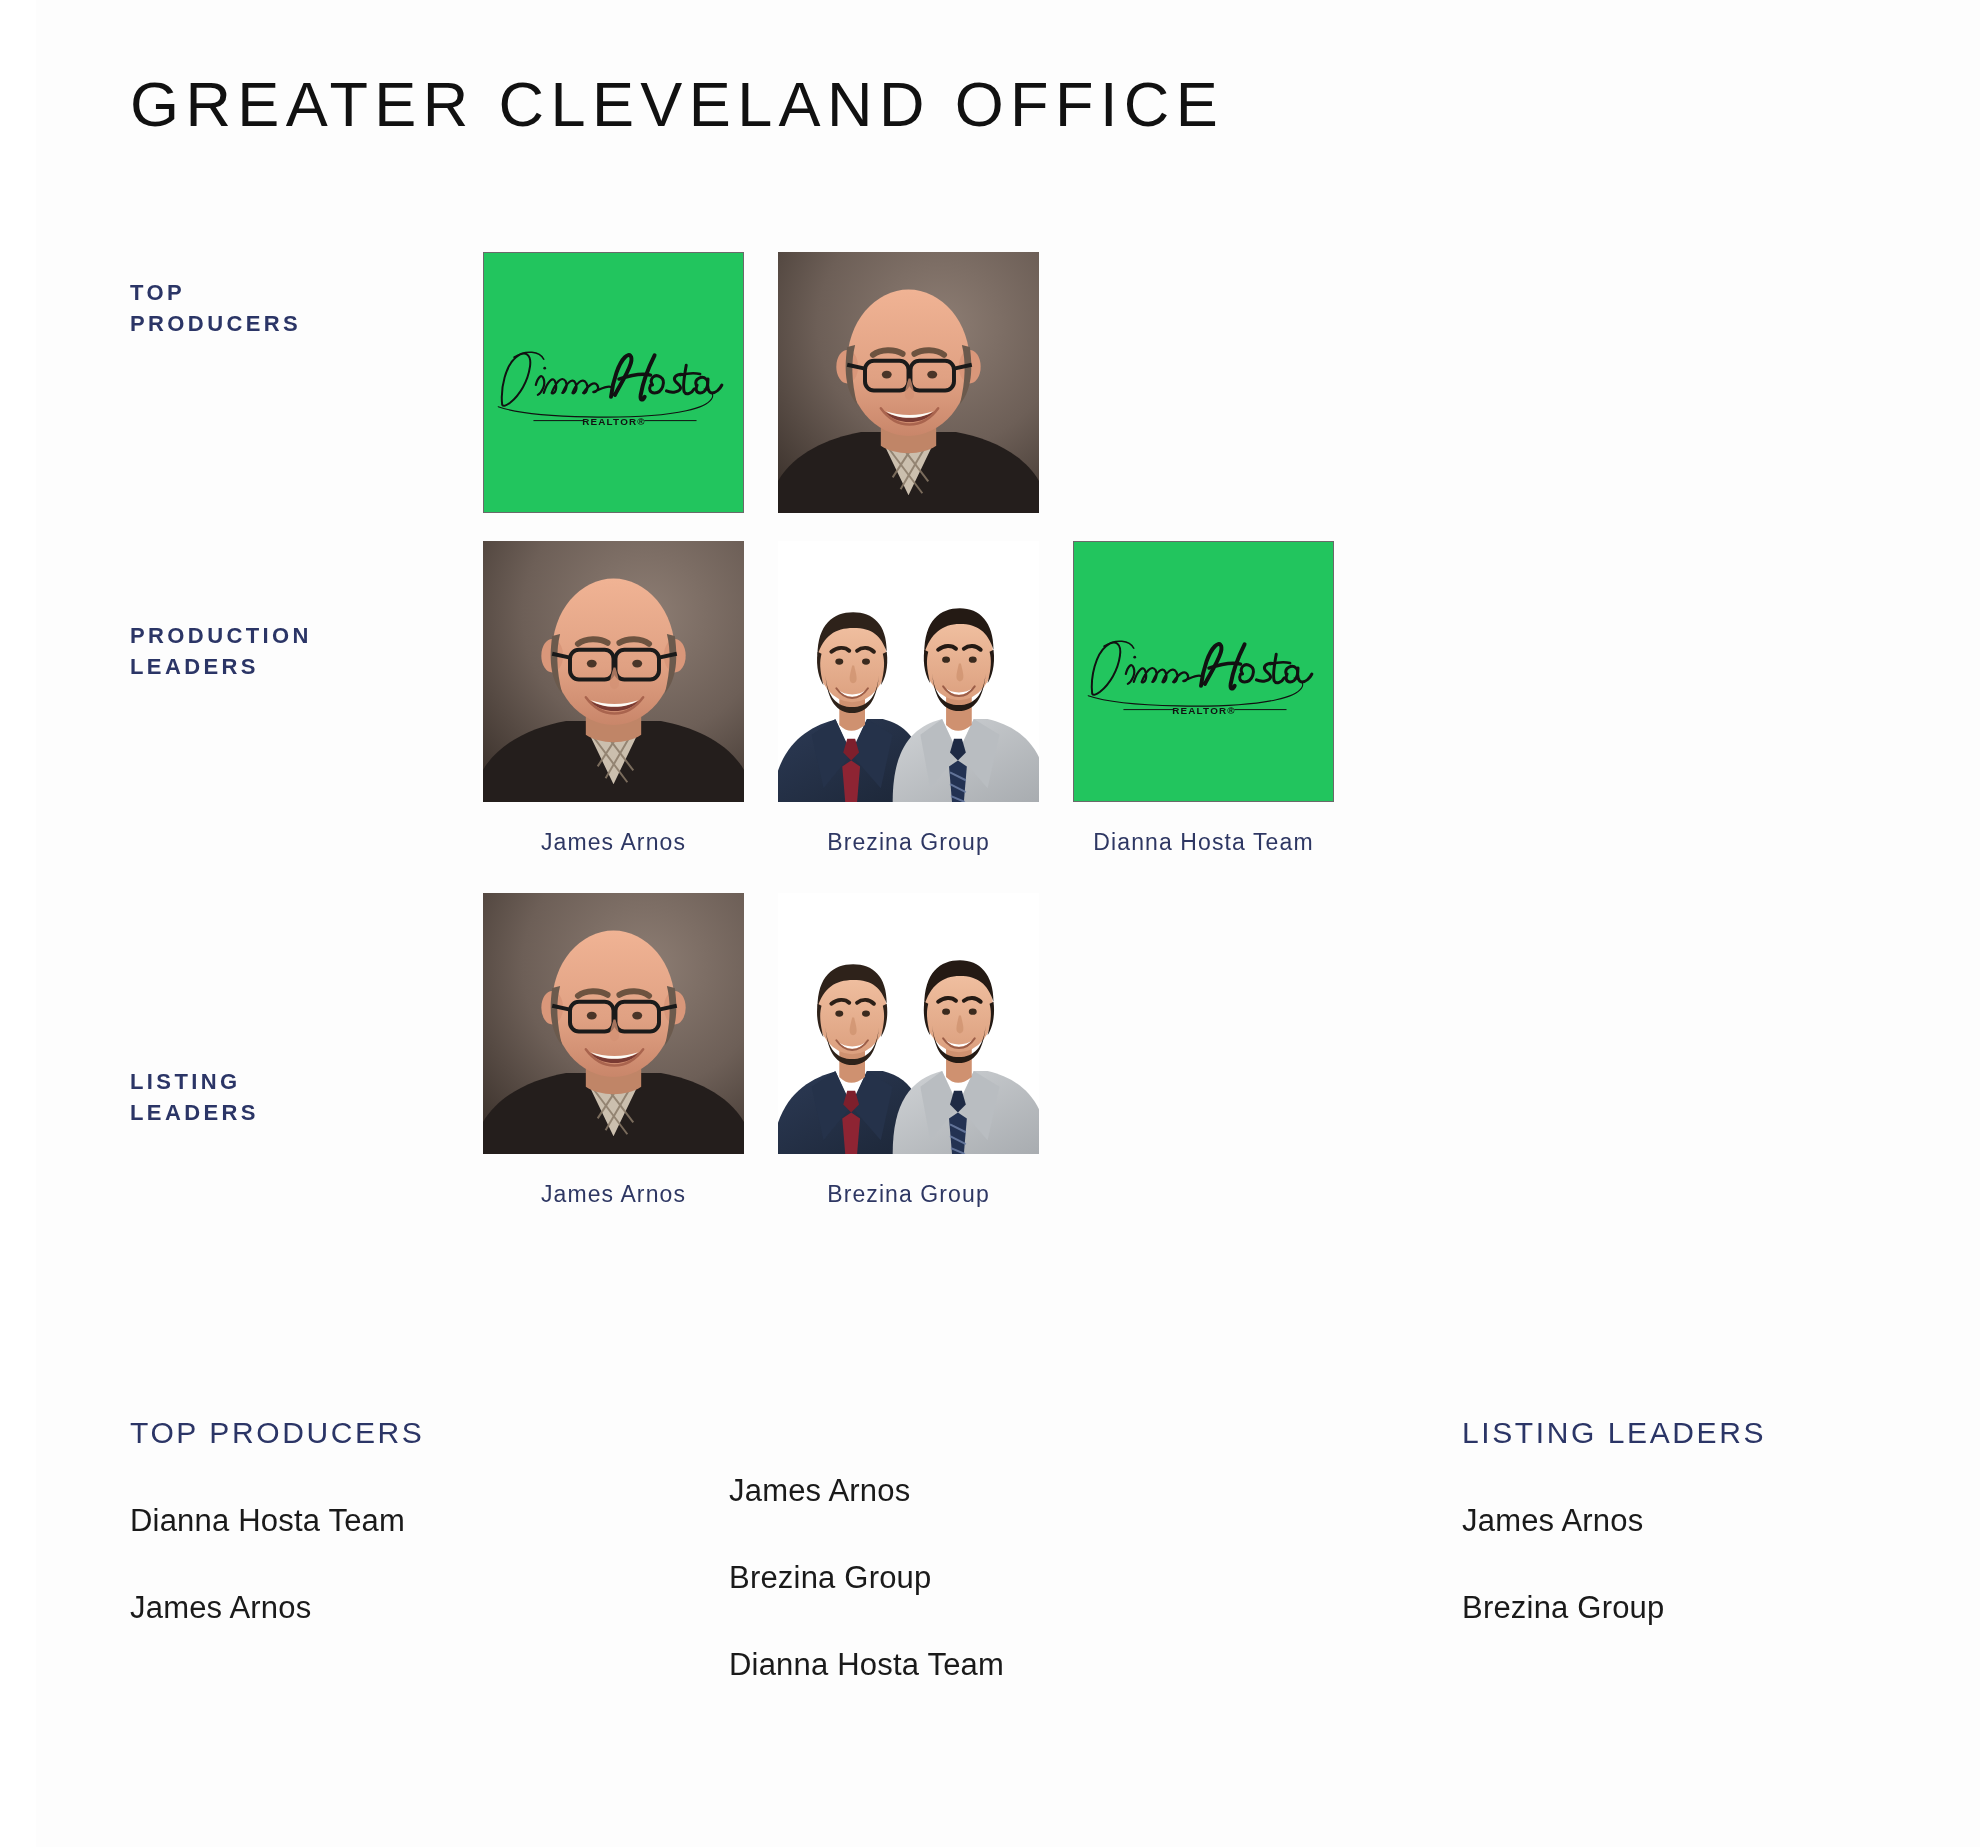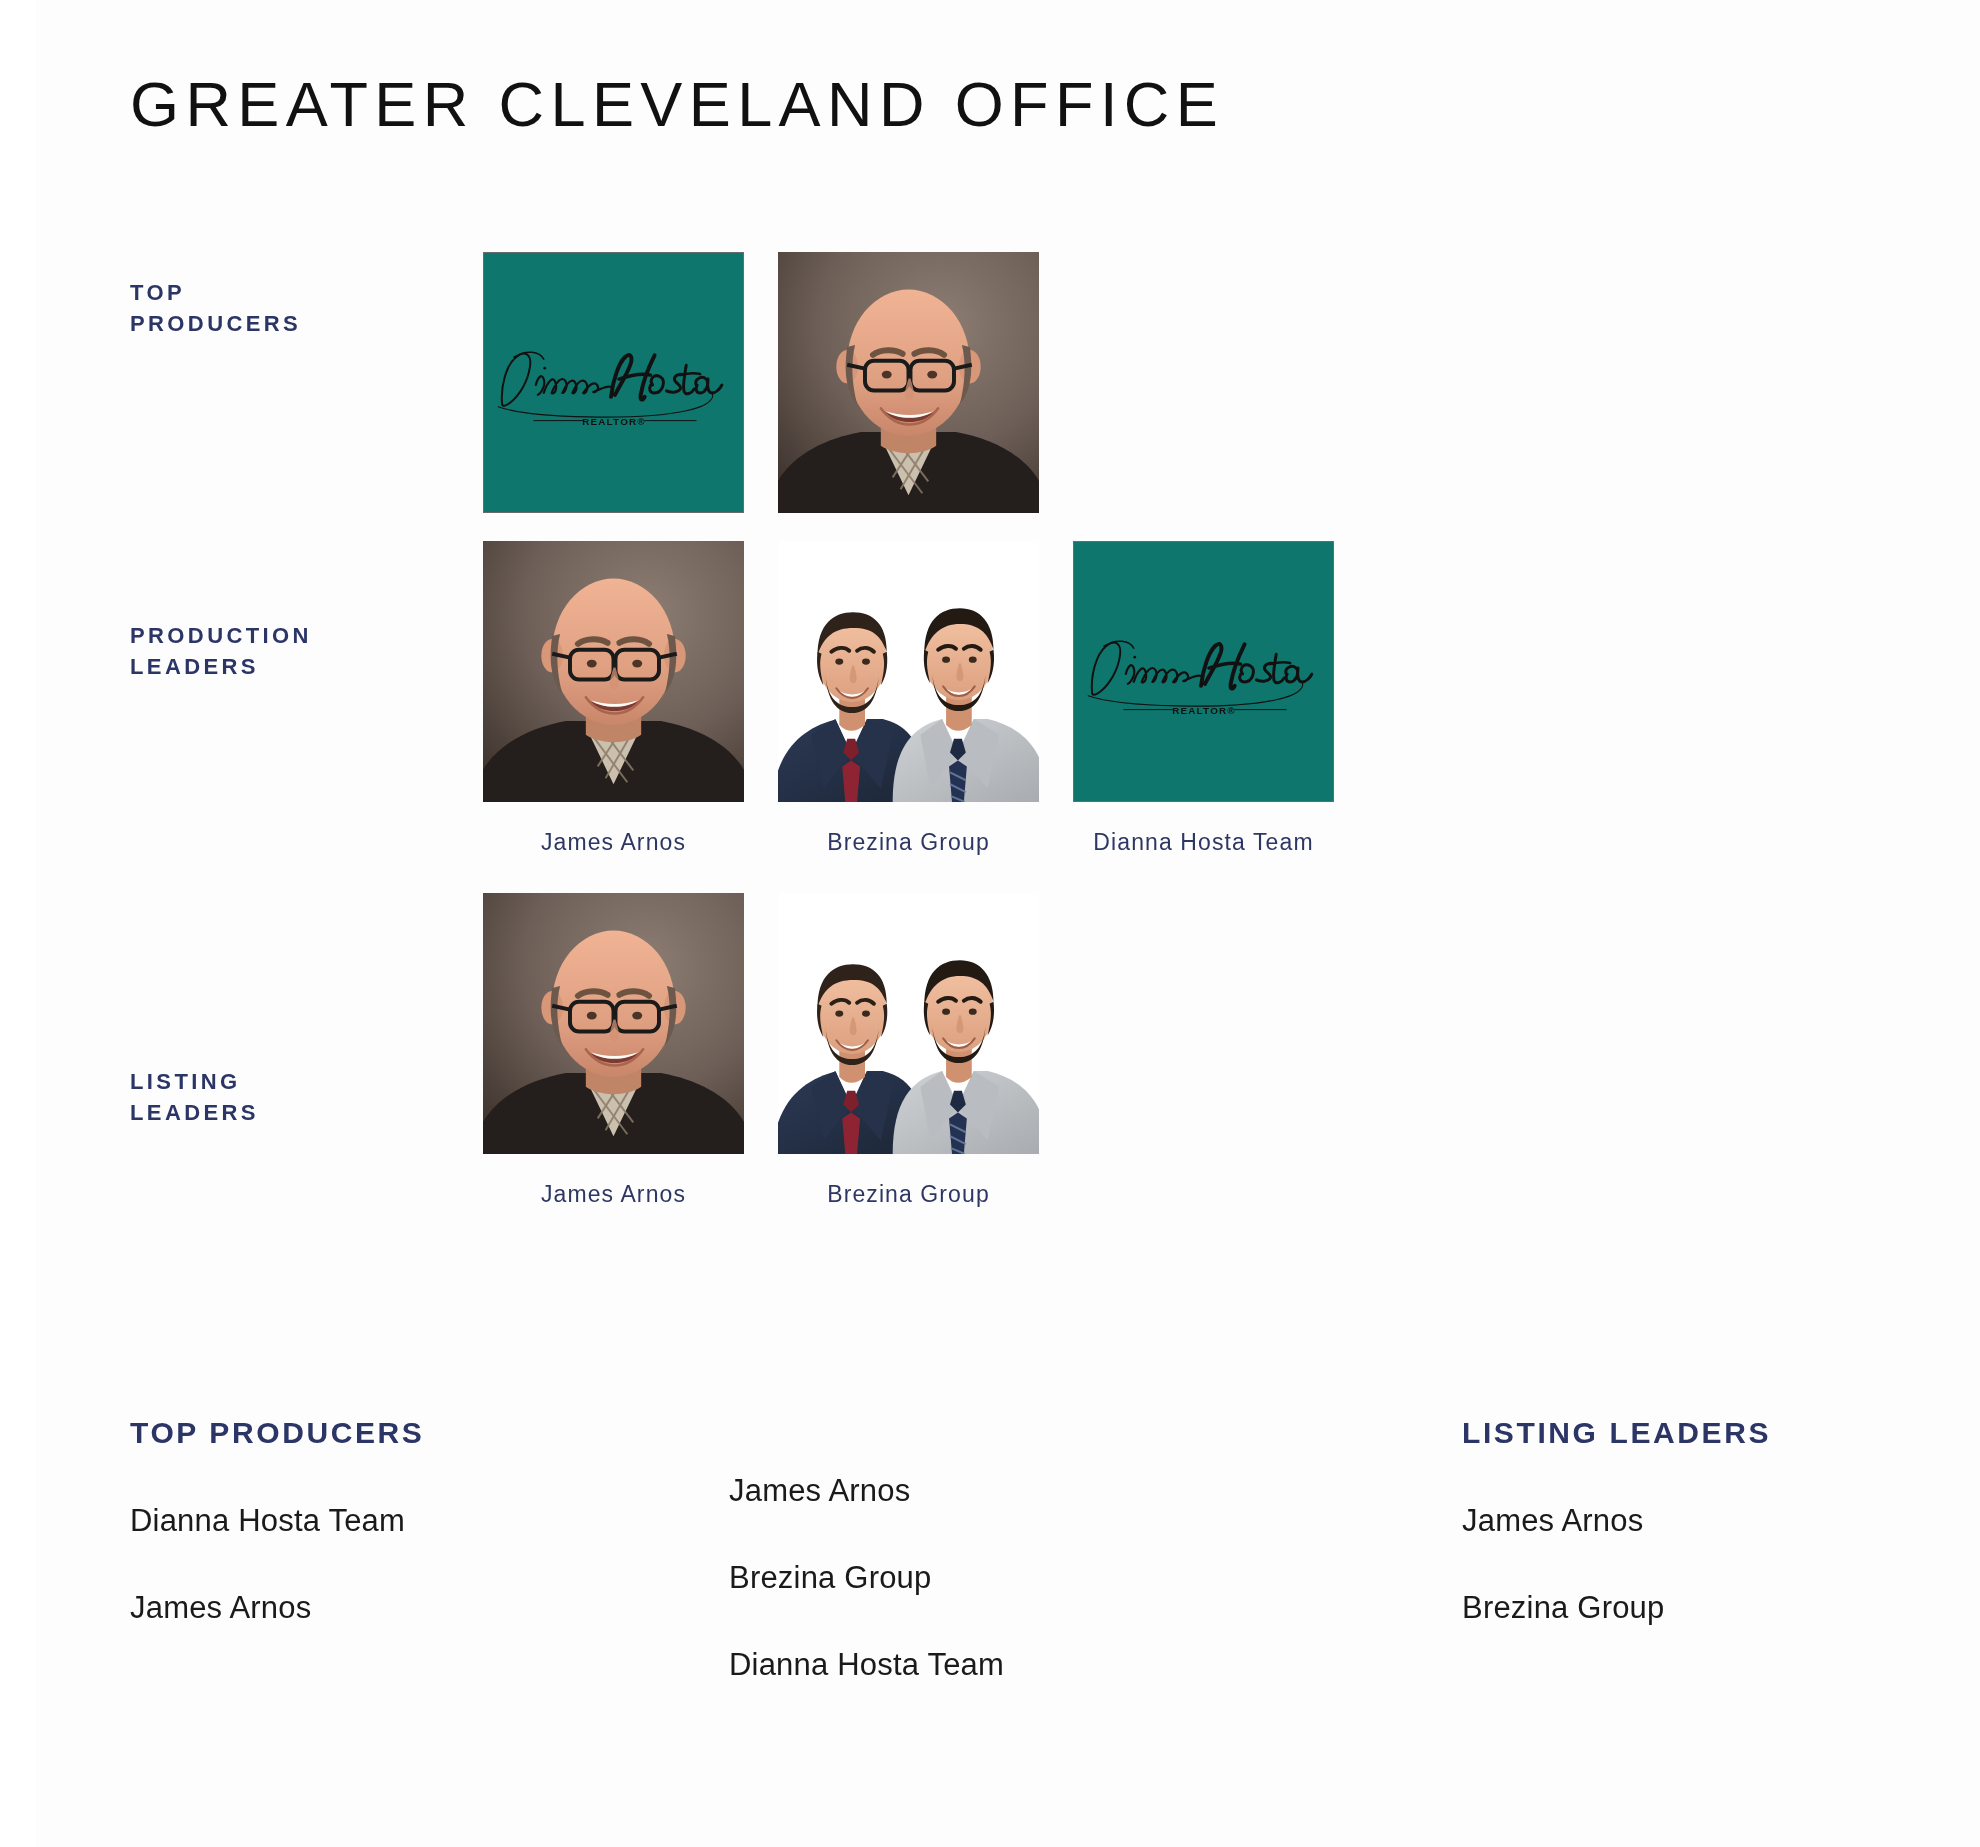--- a/index.html
+++ b/index.html
@@ -78,21 +78,21 @@
     flex-direction: column;
     align-items: center;
   }
   .card:last-child { margin-right: 0; }
 
   .thumb {
     width: 261px;
     height: 261px;
     position: relative;
     overflow: hidden;
-    background: #0f766e;
+    background: #22c55e;
   }
   .thumb.framed {
     border: 1px solid #6a6a6a;
     box-sizing: border-box;
   }
 
   .caption {
     margin-top: 24px;
     font-size: 23px;
     font-weight: 300;
@@ -129,21 +129,21 @@
   .summary-col {
     position: absolute;
     top: 0;
   }
   .summary-col.c0 { left: 94px;  width: 554px; }
   .summary-col.c1 { left: 693px; width: 673px; }
   .summary-col.c2 { left: 1426px; width: 515px; }
 
   .summary-head {
     font-size: 30px;
-    font-weight: 700;
+    font-weight: 400;
     letter-spacing: 2.6px;
     color: #2b3566;
     text-transform: uppercase;
     line-height: 1;
     white-space: nowrap;
   }
   .summary-list {
     list-style: none;
     margin: 0;
     padding: 0;

